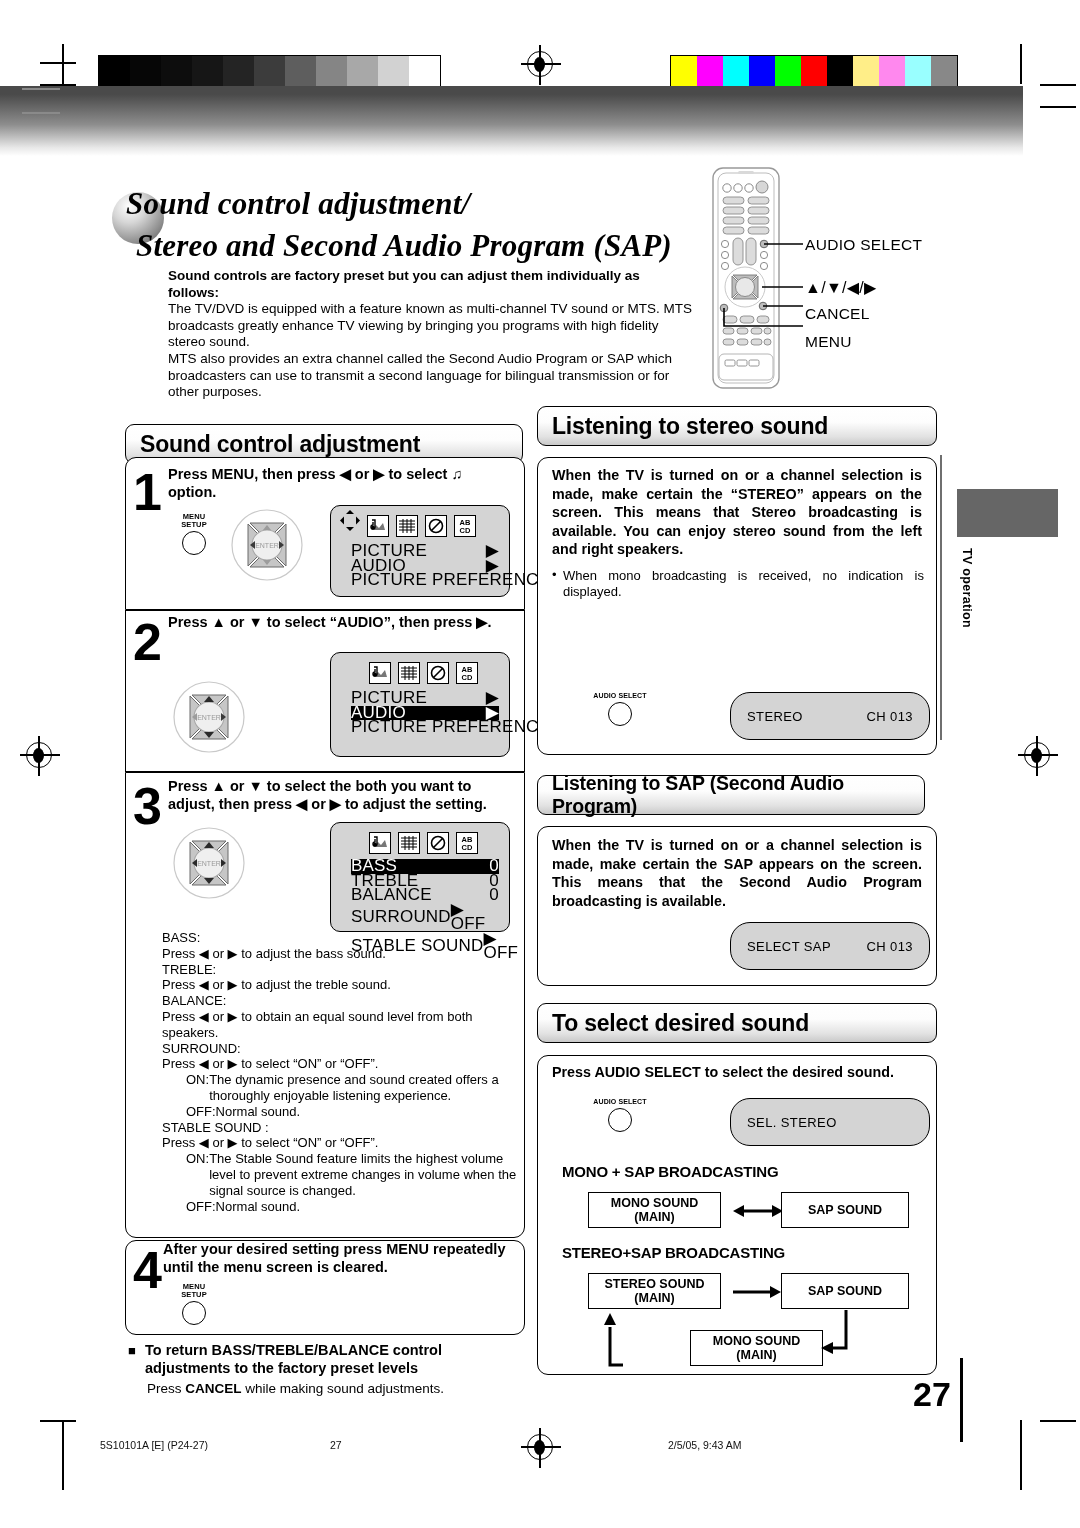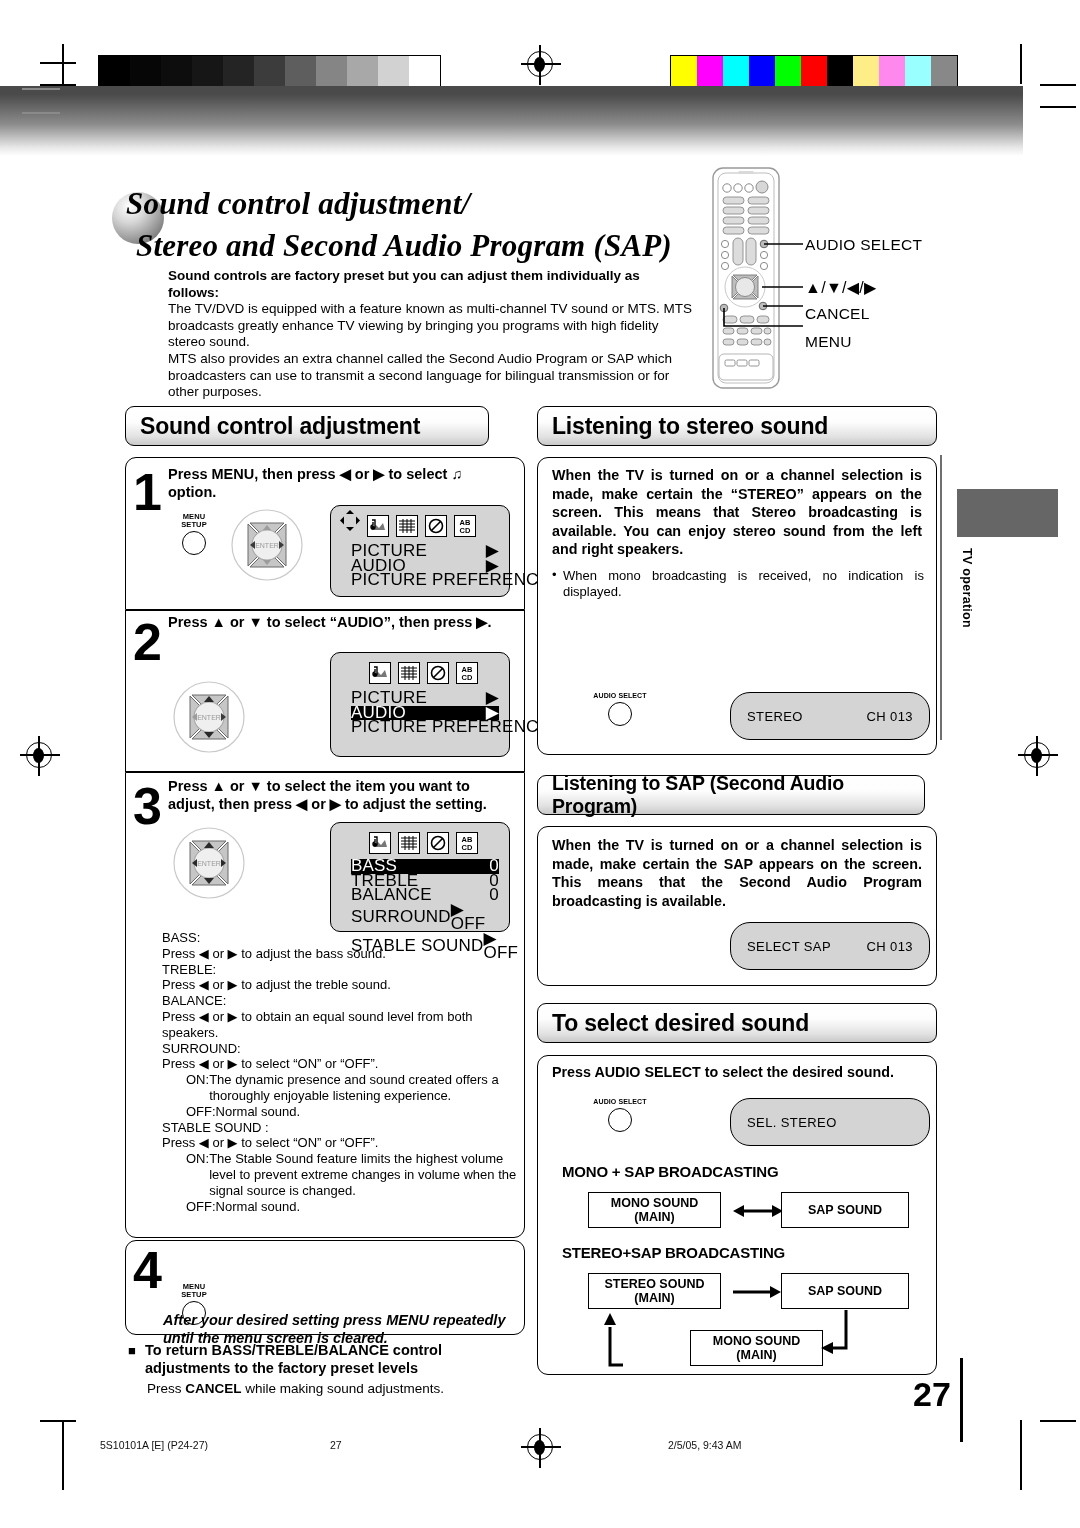--- a/index.html
+++ b/index.html
@@ -267,21 +267,21 @@
 
 <div class="callouts" style="left:805px;top:236px;">AUDIO SELECT</div>
 <div class="callouts" style="left:805px;top:278px;font-size:16px;">▲/▼/◀/▶</div>
 <div class="callouts" style="left:805px;top:305px;">CANCEL</div>
 <div class="callouts" style="left:805px;top:333px;">MENU</div>
 
 <div class="tab-gray" style="left:957px;top:489px;width:101px;height:48px;"></div>
 <div class="vert-label" style="left:960px;top:548px;">TV operation</div>
 <div class="vrule" style="left:940px;top:455px;width:2px;height:285px;"></div>
 
-<div class="sec-head" style="left:125px;top:406px;width:364px;">Sound control adjustment</div>
+<div class="sec-head" style="left:125px;top:424px;width:398px;">Sound control adjustment</div>
 
 <div class="box flat-bottom" style="left:125px;top:457px;width:400px;height:153px;"></div>
 <div class="stepnum" style="left:133px;top:470px;">1</div>
 <div class="steptext" style="left:168px;top:466px;width:340px;">Press MENU, then press ◀ or ▶ to select ♫ option.</div>
 
 <div class="btn-circ" style="left:172px;top:513px;width:44px;">
   <div class="cap"><span>MENU</span><br>
                    <span>SETUP</span></div>
   <div class="ring"></div>
 </div>
@@ -426,21 +426,21 @@
       </div>
       <div class="osd-row">
         <span class="lbl">PICTURE  PREFERENCE</span>
         <span class="val">▶</span>
       </div>
     </div>
 </div>
 
 <div class="box flat-top" style="left:125px;top:772px;width:400px;height:466px;"></div>
 <div class="stepnum" style="left:133px;top:784px;">3</div>
-<div class="steptext" style="left:168px;top:778px;width:350px;">Press ▲ or ▼ to select the item you want to adjust, then press ◀ or ▶ to adjust the setting.</div>
+<div class="steptext" style="left:168px;top:778px;width:350px;">Press ▲ or ▼ to select the both you want to adjust, then press ◀ or ▶ to adjust the setting.</div>
 
 <svg class="pad" style="left:170px;top:826px;" width="78" height="74" viewBox="0 0 78 74">
   <circle cx="39" cy="37" r="35" fill="#fff" stroke="#c9c9c9" stroke-width="1.2"></circle>
   <path d="M22 15 h34 l-10 10 h-14 z" fill="#c6c6c6" stroke="#6a6a6a" stroke-width="1"></path>
   <path d="M22 59 h34 l-10 -10 h-14 z" fill="#c6c6c6" stroke="#6a6a6a" stroke-width="1"></path>
   <path d="M20 16 v42 l10 -10 v-22 z" fill="#c6c6c6" stroke="#6a6a6a" stroke-width="1"></path>
   <path d="M58 16 v42 l-10 -10 v-22 z" fill="#c6c6c6" stroke="#6a6a6a" stroke-width="1"></path>
   <circle cx="39" cy="37" r="15" fill="#efefef" stroke="#a8a8a8" stroke-width="1.1"></circle>
   <text x="39" y="40" font-family="Liberation Sans, sans-serif" font-size="7" fill="#9a9a9a" text-anchor="middle">ENTER</text>
   <path d="M39 16 l5 6 h-10 z" fill="#2a2a2a"></path>
@@ -536,21 +536,21 @@
        <span style="flex:1;">The Stable Sound feature limits the highest volume level to prevent extreme changes in volume when the signal source is changed.</span>
     </div>
   <div style="display:flex;">
       <b style="flex:0 0 44px;padding-left:24px;">OFF:</b>
        <span style="flex:1;">Normal sound.</span>
     </div>
 </div>
 
 <div class="box" style="left:125px;top:1240px;width:400px;height:95px;"></div>
 <div class="stepnum" style="left:133px;top:1248px;">4</div>
-<div class="steptext" style="left:163px;top:1312px;width:345px;font-style:italic;">After your desired setting press MENU repeatedly until the menu screen is cleared.</div>
+<div class="steptext" style="left:163px;top:1241px;width:345px;">After your desired setting press MENU repeatedly until the menu screen is cleared.</div>
 <div class="btn-circ" style="left:172px;top:1283px;width:44px;">
   <div class="cap"><span>MENU</span><br>
                    <span>SETUP</span></div>
   <div class="ring"></div>
 </div>
 
 <div style="position:absolute;left:128px;top:1342px;width:400px;">
   <div style="display:flex;">
     <span style="flex:0 0 17px;font-size:13px;line-height:17px;">■</span>
     <span style="flex:1;font-size:14.5px;font-weight:bold;line-height:17.5px;">To return BASS/TREBLE/BALANCE control adjustments to the factory preset levels</span>

